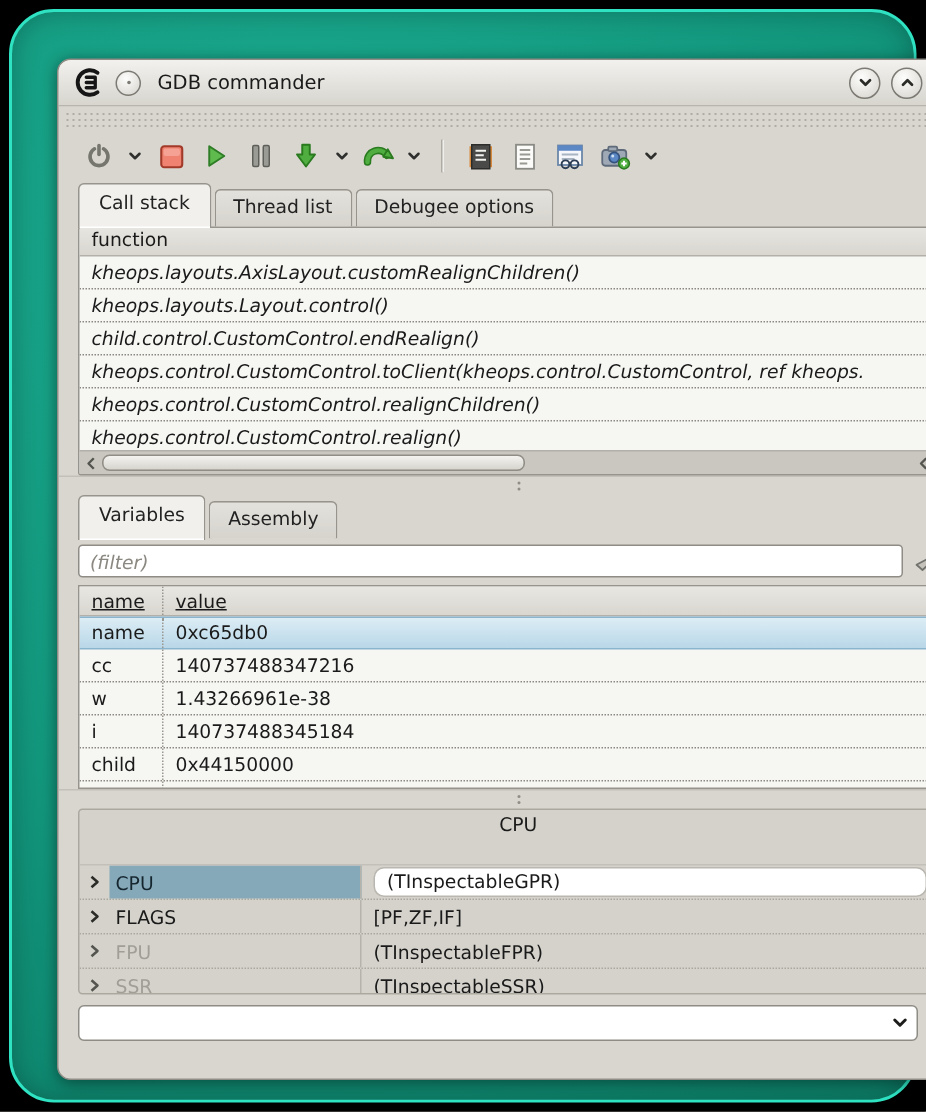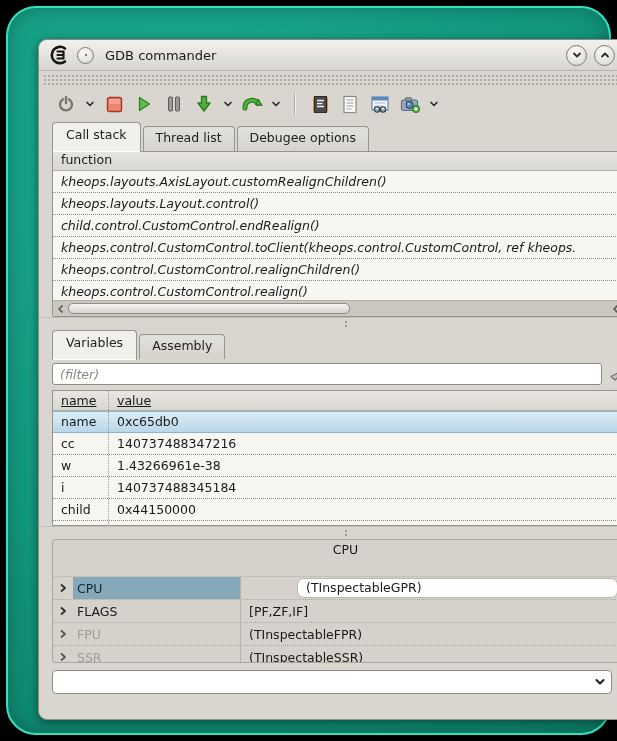--- a/index.html
+++ b/index.html
@@ -97,21 +97,21 @@
   .cpu-body{flex:1;display:flex;border-top:1px solid #c2c0b8;overflow:hidden;}
   .cpu-rows{flex:1;position:relative;}
   .cpu-row{height:22px;display:flex;align-items:center;border-bottom:1px dotted #a9a79e;font-size:12.5px;}
   .cpu-exp{width:20px;display:flex;align-items:center;justify-content:center;flex:0 0 20px;}
   .cpu-name{width:168px;flex:0 0 168px;height:100%;display:flex;align-items:center;padding-left:4px;box-sizing:border-box;
     border-right:1px solid #b5b3ab;}
   .cpu-row.selected .cpu-name{background:var(--cpu-sel);color:#15262e;}
   .cpu-row.disabled .cpu-name span{color:var(--txt-dim);}
   .cpu-val{flex:1;padding-left:8px;display:flex;align-items:center;height:100%;}
   .cpu-val-input{background:#fff;border:1px solid #b9b7af;border-radius:7px;height:18px;line-height:18px;
-    padding:0 8px;flex:1;margin-right:4px;margin-left:48px;}
+    padding:0 8px;flex:1;margin-right:4px;}
 
   
   .bottombar{display:flex;align-items:center;margin:6px 13px 0 13px;gap:7px;height:26px;flex:0 0 26px;}
   .combo{flex:1;height:24px;background:#fff;border:1px solid #8e8c85;border-radius:4px;display:flex;align-items:center;box-sizing:border-box;}
   .combo input{flex:1;border:none;outline:none;height:20px;font-size:12.5px;padding:0 7px;background:transparent;
     font-family:"DejaVu Sans","Liberation Sans",sans-serif;}
   .combo-arrow{width:22px;display:flex;align-items:center;justify-content:center;}
 </style>
 </head>
 <body>

